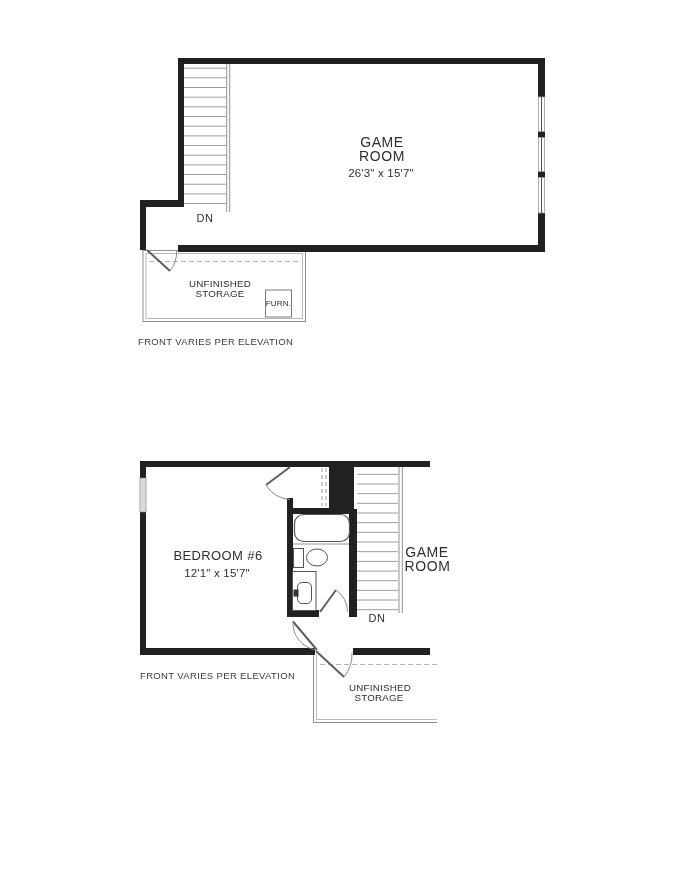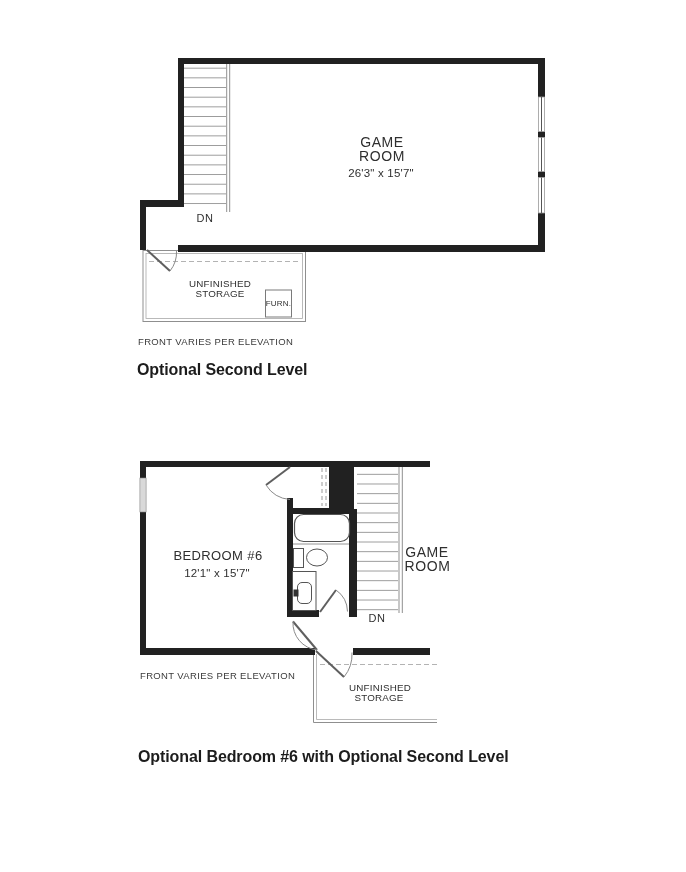--- a/index.html
+++ b/index.html
@@ -146,17 +146,15 @@
     <text x="217" y="577" text-anchor="middle" class="dims-lbl">12'1" x 15'7"</text>
     <text x="427" y="557" text-anchor="middle" class="room-lbl">GAME</text>
     <text x="427.5" y="571" text-anchor="middle" class="room-lbl">ROOM</text>
     <text x="377" y="622" text-anchor="middle" class="dn-lbl">DN</text>
     <text x="380" y="691" text-anchor="middle" class="stor-lbl">UNFINISHED</text>
     <text x="379" y="701" text-anchor="middle" class="stor-lbl">STORAGE</text>
   </g>
 </svg>
 
 <div class="note" style="left:138px;top:336px;">FRONT VARIES PER ELEVATION</div>
-<div class="plan-title" style="left:137px;top:361px;">Optional Second Level</div>
 <div class="note" style="left:140px;top:670px;">FRONT VARIES PER ELEVATION</div>
-<div class="plan-title" style="left:138px;top:748px;">Optional Bedroom #6 with Optional Second Level</div>
 
 </div>
 
 </body></html>

